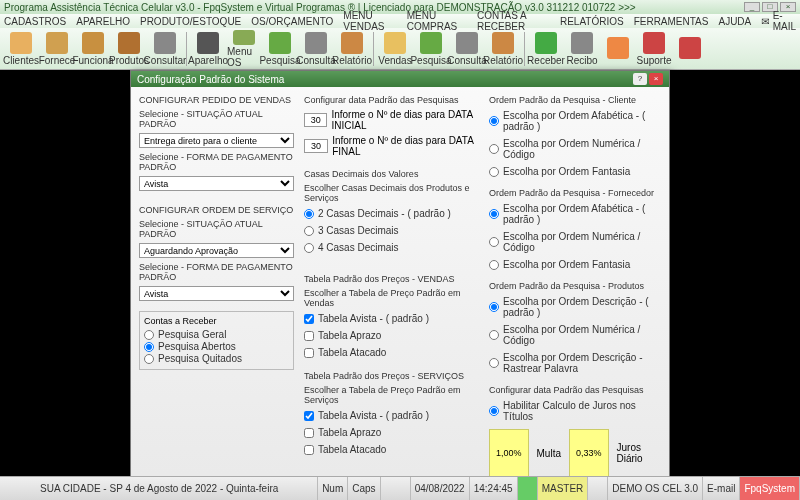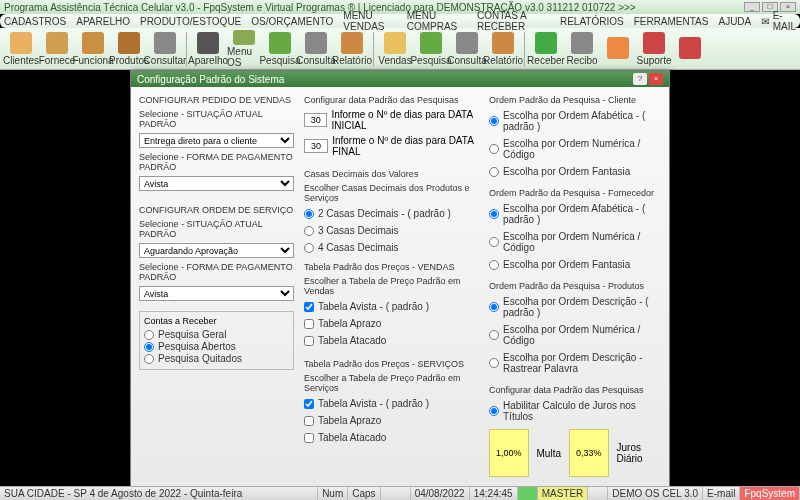--- a/index.html
+++ b/index.html
@@ -1,20 +1,20 @@
 <!DOCTYPE html>
 <html><head>
 <meta charset="utf-8">
 <style>
 * { margin:0; padding:0; box-sizing:border-box; font-family:Tahoma,Arial,sans-serif; font-size:10px; }
 body { background:#000; width:800px; height:500px; overflow:hidden; position:relative; }
 .titlebar { background:linear-gradient(#e8f4e8,#c8e4c8); height:14px; display:flex; align-items:center; padding:0 4px; color:#2a5a2a; font-size:9px; }
 .titlebar .wincontrols { margin-left:auto; display:flex; gap:2px; }
 .titlebar .wincontrols span { width:16px; height:10px; background:#ddd; border:1px solid #999; display:inline-block; text-align:center; font-size:8px; line-height:8px; }
-.menubar { background:linear-gradient(#f8fcf8,#e0f0e0); height:14px; display:flex; align-items:center; padding:0 4px; gap:10px; font-size:9px; color:#333;border-radius:6px; }
+.menubar { background:linear-gradient(#f8fcf8,#e0f0e0); height:14px; display:flex; align-items:center; padding:0 4px; gap:10px; font-size:9px; color:#333; }
 .menubar span { cursor:pointer; }
 .menubar .email { margin-left:auto; display:flex; align-items:center; gap:3px; }
 .toolbar { background:linear-gradient(#f4faf4,#d8ecd8); height:42px; display:flex; align-items:center; padding:2px 4px; gap:2px; border-bottom:1px solid #aaa; }
 .tbtn { display:flex; flex-direction:column; align-items:center; justify-content:center; width:34px; height:38px; font-size:8px; color:#333; cursor:pointer; }
 .tbtn .ico { width:22px; height:22px; border-radius:3px; margin-bottom:1px; }
 .tsep { width:1px; height:34px; background:#aaa; margin:0 2px; }
 .workspace { background:#000; position:absolute; top:70px; left:0; right:0; bottom:14px; }
 .dialog { position:absolute; left:130px; top:70px; width:540px; background:linear-gradient(#fafafa,#e8e8e8); border:1px solid #777; box-shadow:2px 2px 8px rgba(0,0,0,.5); }
 .dlg-title { background:linear-gradient(#5a9a5a,#3a7a3a); color:#fff; height:16px; display:flex; align-items:center; padding:0 6px; font-size:9px; }
 .dlg-title .dclose { margin-left:auto; display:flex; gap:2px; }
@@ -27,21 +27,21 @@
 select { width:100%; height:15px; font-size:9px; border:1px solid #999; background:#fff; }
 .fieldset { border:1px solid #bbb; padding:4px; margin-top:6px; }
 .fieldset-title { font-size:9px; margin-bottom:3px; }
 .radio-row, .check-row { display:flex; align-items:center; gap:4px; font-size:9px; color:#333; margin:1px 0; }
 input[type=radio], input[type=checkbox] { width:10px; height:10px; }
 .numbox { width:28px; height:14px; border:1px solid #999; text-align:center; font-size:9px; background:#fff; display:inline-block; line-height:12px; }
 .datarow { display:flex; align-items:center; gap:4px; font-size:9px; }
 .btnrow { display:flex; gap:8px; margin-top:16px; justify-content:center; }
 .btn { width:74px; height:22px; border:1px solid #888; background:linear-gradient(#fafafa,#ddd); border-radius:3px; display:flex; align-items:center; justify-content:center; gap:4px; font-size:9px; cursor:pointer; }
 .btn .bi { width:12px; height:12px; border-radius:50%; }
-.statusbar { position:absolute; bottom:0; left:0; right:0; height:14px; background:linear-gradient(#f0f0f0,#d8d8d8); display:flex; align-items:center; font-size:9px; color:#333; border-top:1px solid #aaa; }
+.statusbar { position:absolute; bottom:0; left:0; right:0; height:24px; background:linear-gradient(#f0f0f0,#d8d8d8); display:flex; align-items:center; font-size:9px; color:#333; border-top:1px solid #aaa;padding-left:36px; }
 .statusbar .cell { padding:0 4px; border-right:1px solid #bbb; height:100%; display:flex; align-items:center; }
 .statusbar .grow { flex:1; }
 .green { background:#6c6; } .yellow { background:#ee8; } .red { background:#e66; }
 .percentbox { background:#ff8; border:1px solid #cc6; padding:18px 6px; font-size:9px; }
 </style>
 </head>
 <body>
 
 <div class="titlebar">
   <span>Programa Assistência Técnica Celular v3.0 - FpqSystem e Virtual Programas ® | Licenciado para  DEMONSTRAÇÃO v3.0 311212 010722 &gt;&gt;&gt;</span>
@@ -211,21 +211,21 @@
         </label>
       <label class="radio-row">
           <input type="radio" name="cd" style="">
           <span>3 Casas Decimais</span>
         </label>
       <label class="radio-row">
           <input type="radio" name="cd" style="">
           <span>4 Casas Decimais</span>
         </label>
 
-      <div class="grp-title" style="margin-top:4px">Tabela Padrão dos Preços - VENDAS</div>
+      <div class="grp-title" style="margin-top:16px">Tabela Padrão dos Preços - VENDAS</div>
       <div class="lbl">Escolher a Tabela de Preço Padrão em Vendas</div>
       <label class="check-row">
           <input type="checkbox" checked="" style="">
           <span>Tabela Avista - ( padrão )</span>
         </label>
       <label class="check-row">
           <input type="checkbox" style="">
           <span>Tabela Aprazo</span>
         </label>
       <label class="check-row">

